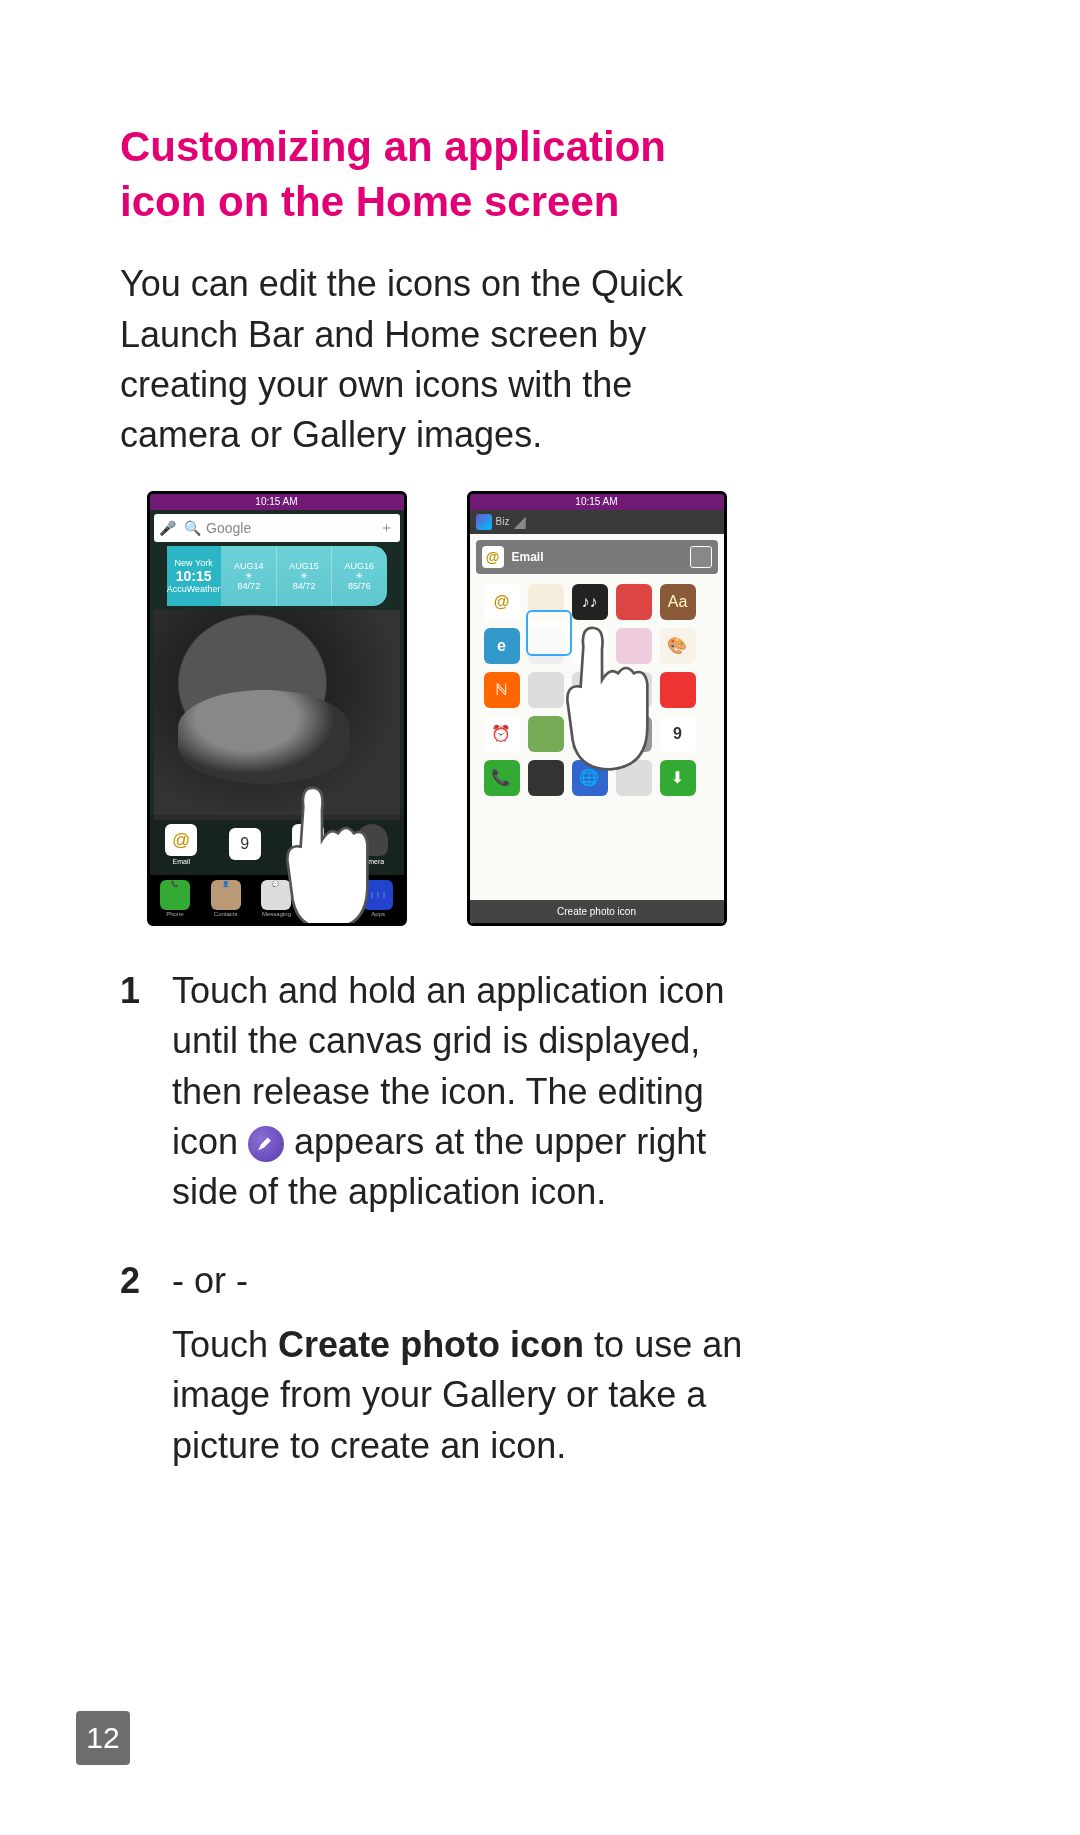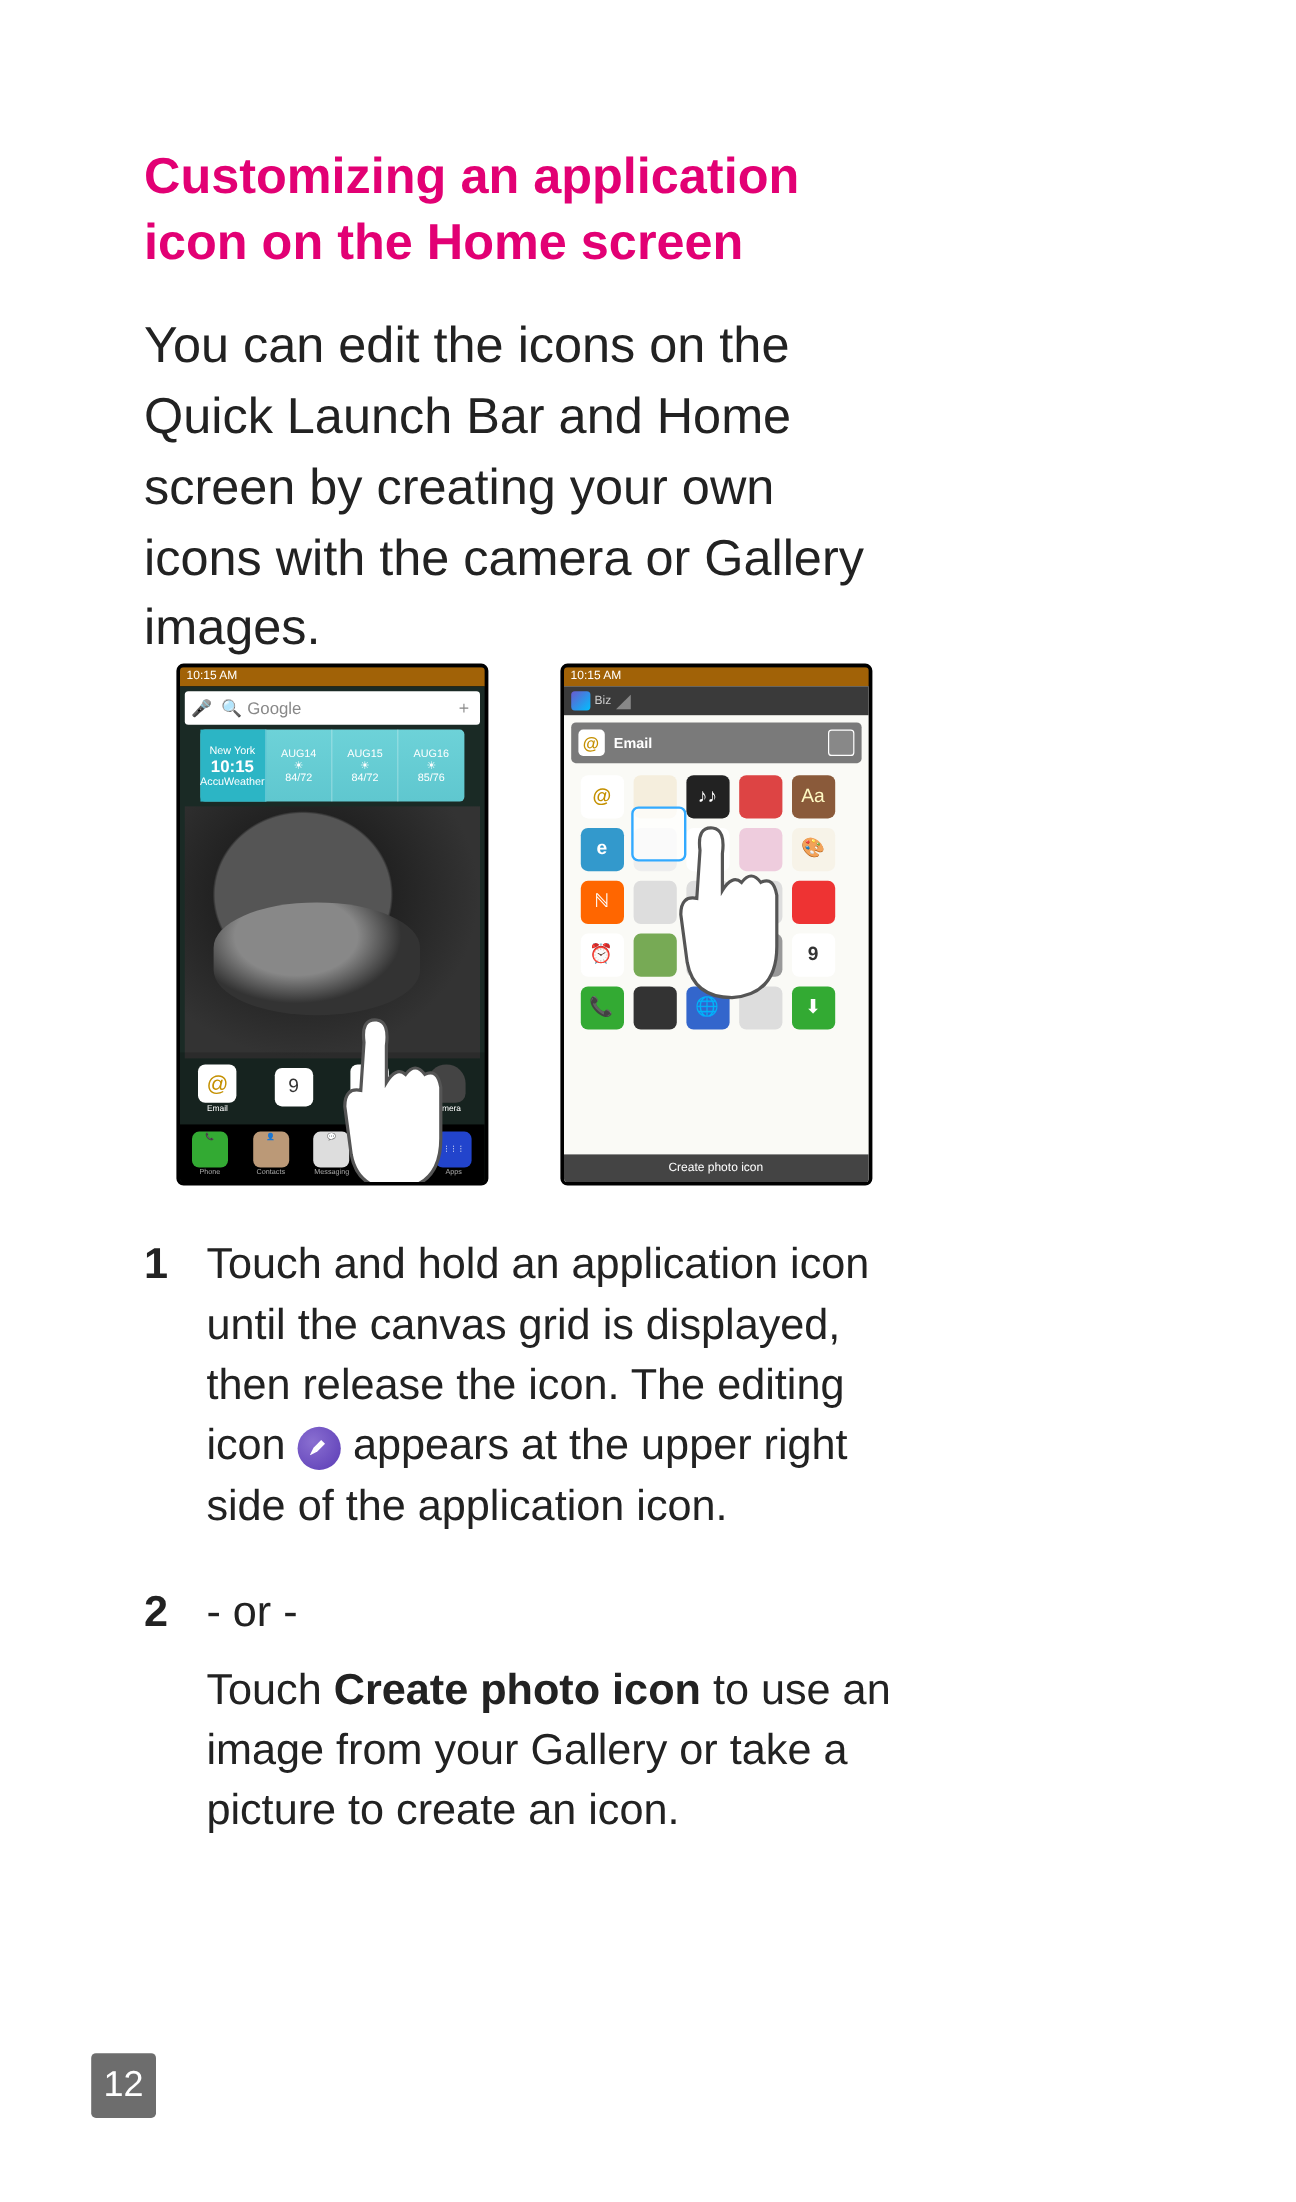--- a/index.html
+++ b/index.html
@@ -1,27 +1,27 @@
 <!DOCTYPE html>
 <html><head>
 <meta charset="utf-8">
 <style>
   * { margin: 0; padding: 0; box-sizing: border-box; }
   html, body { width: 1080px; height: 1835px; background: #fff; font-family: Arial, Helvetica, sans-serif; color: #222; }
   .page { position: relative; width: 873px; height: 1835px; padding: 120px 120px 0 120px; }
   .heading { color: #e20074; font-size: 42px; font-weight: bold; line-height: 1.3; margin-bottom: 30px; }
-  .intro { font-size: 42px; line-height: 1.4; max-width: 820px; }
+  .intro { font-size: 36px; line-height: 1.4; margin-bottom: 30px; max-width: 820px; }
   .screenshots { display: flex; gap: 60px; justify-content: center; margin: 0 auto 40px auto; }
   .phone { width: 260px; height: 435px; border: 3px solid #000; border-radius: 6px; background: #000; overflow: hidden; display: flex; flex-direction: column; }
-  .status-bar { background: #a16207; color: #fff; font-size: 10px; text-align: left; padding: 2px 6px; height: 16px; line-height: 12px; }
+  .status-bar { background: #701a75; color: #fff; font-size: 10px; text-align: center; padding: 2px 6px; height: 16px; line-height: 12px; }
   .phone-body { flex: 1; background: #fafaf6; position: relative; }
 
   
   .p1-search { background: #fff; height: 28px; margin: 4px; border-radius: 3px; display: flex; align-items: center; padding: 0 6px; font-size: 14px; color: #888; justify-content: space-between; }
-  .p1-weather { background: linear-gradient(#6dd2d8, #5fc7cf); height: 60px; margin: 0 17px; border-radius: 4px; display: flex; }
+  .p1-weather { background: linear-gradient(#6dd2d8, #5fc7cf); height: 60px; margin: 0 17px; border-radius: 14px; display: flex; }
   .p1-wcell { flex: 1; border-right: 1px solid rgba(255,255,255,0.3); display:flex; flex-direction:column; align-items:center; justify-content:center; color:#fff; font-size:9px; }
   .p1-wcell:first-child { background: #2cb5c5; }
   .p1-wcell:last-child { border-right:none; }
   .p1-stones { height: 210px; margin: 4px 4px 0 4px; background: radial-gradient(ellipse at 40% 35%, #555 35%, #222 36%, #333 70%) no-repeat center / cover; position: relative; }
   .p1-stones::before { content:""; position:absolute; left:10%; top:38%; width:70%; height:45%; background:radial-gradient(ellipse at 40% 30%, #888 35%, #333 60%); border-radius:50%/40%; }
   .p1-iconrow { position:absolute; bottom: 48px; left: 0; right: 0; height: 60px; display:flex; justify-content:space-around; align-items:center; background: rgba(0,0,0,0.15); }
   .p1-iconrow .cell { width:40px; text-align:center; color:#fff; font-size:7px; }
   .p1-iconrow .ic { width:32px; height:32px; border-radius:6px; margin:0 auto 2px auto; }
   .p1-dock { position:absolute; bottom:0; left:0; right:0; height:48px; background:#000; display:flex; justify-content:space-around; align-items:center; }
   .p1-dock .dcell { width:40px; text-align:center; color:#aaa; font-size:6px; }

